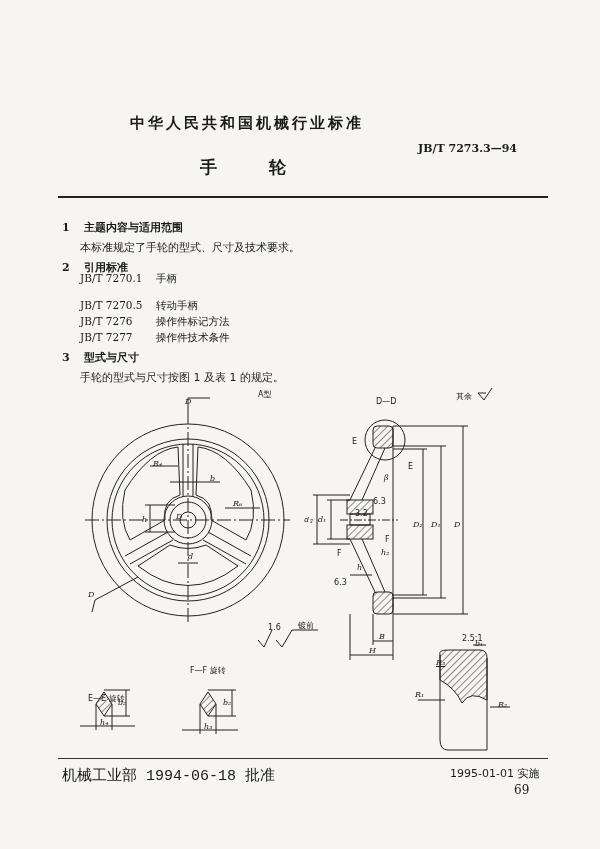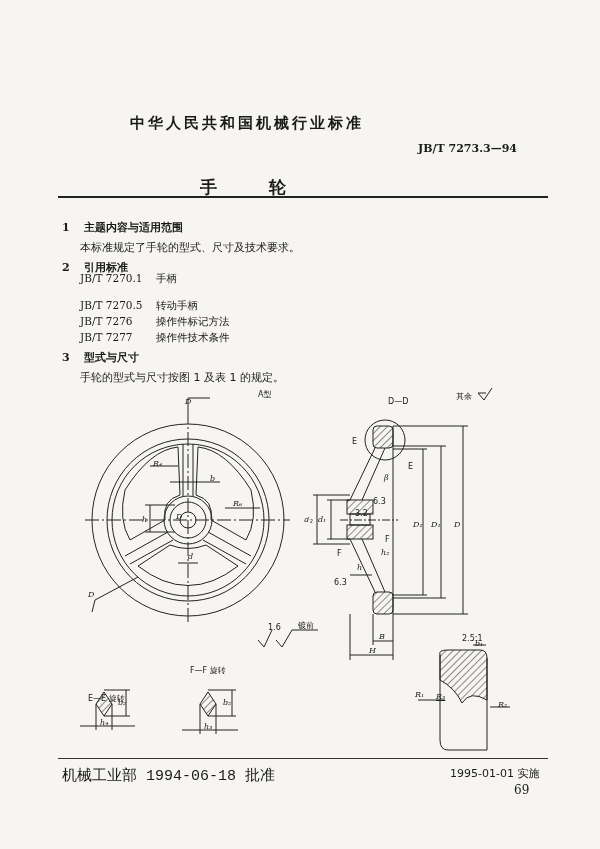--- a/index.html
+++ b/index.html
@@ -5,21 +5,21 @@
     html, body { margin: 0; padding: 0; }
     body {
       width: 600px; height: 849px; position: relative; overflow: hidden;
       background: #f6f5f1;
       font-family: "DejaVu Serif", "Liberation Serif", serif;
       color: #1a1a1a;
     }
     .abs { position: absolute; }
     .org { left: 130px; top: 114px; font-size: 15px; font-weight: bold; letter-spacing: 3px; font-family: "DejaVu Sans", sans-serif; }
     .code { left: 418px; top: 142px; font-size: 11px; font-weight: bold; }
-    .title { left: 200px; top: 156px; font-size: 17px; font-weight: bold; font-family: "DejaVu Sans", sans-serif; margin-top: 20px; }
+    .title { left: 200px; top: 156px; font-size: 17px; font-weight: bold; font-family: "DejaVu Sans", sans-serif; }
     .title span { display: inline-block; }
     .title .gap { width: 52px; }
     .rule { left: 58px; top: 196px; width: 490px; height: 2px; background: #222; }
     .sec { font-size: 11px; font-weight: bold; font-family: "DejaVu Sans", sans-serif; }
     .sec .num { display: inline-block; width: 22px; font-family: "DejaVu Serif", serif; }
     .para { font-size: 11px; font-family: "DejaVu Sans", sans-serif; }
     .ref { font-size: 10.5px; }
     .ref .rc { display: inline-block; width: 76px; font-family: "DejaVu Serif", serif; }
     .ref .rn { font-family: "DejaVu Sans", sans-serif; }
     .lbl { font-size: 8px; font-family: "DejaVu Serif", serif; font-style: italic; }
@@ -165,21 +165,21 @@
 
   <g>
     <path d="M478 393 L484 400 L492 388"></path>
       <path d="M478 393 L486 393"></path>
     <path d="M258 640 L264 647 L272 630"></path>
       <path d="M276 640 L282 647 L292 630 L318 630"></path>
   </g>
 </svg>
 
 <div class="abs lbln" style="left:258px; top:389px;text-align:right;">A型</div>
-<div class="abs lbln" style="left:376px; top:397px;margin-left:12px;">D—D</div>
+<div class="abs lbln" style="left:376px; top:397px;">D—D</div>
 <div class="abs lbln" style="left:456px; top:391px;">其余</div>
 <div class="abs lbl" style="left:185px; top:397px;">D</div>
 <div class="abs lbl" style="left:88px; top:590px;">D</div>
 <div class="abs lbl" style="left:176px; top:512px;">D</div>
 <div class="abs lbl" style="left:153px; top:459px;">R₄</div>
 <div class="abs lbl" style="left:233px; top:499px;">R₆</div>
 <div class="abs lbl" style="left:210px; top:474px;">b</div>
 <div class="abs lbl" style="left:188px; top:552px;">d</div>
 <div class="abs lbl" style="left:142px; top:515px;">h</div>
 <div class="abs lbl" style="left:304px; top:515px;font-family:Liberation Mono, monospace;">d₃</div>
@@ -197,21 +197,21 @@
 <div class="abs lbln" style="left:373px; top:497px;">6.3</div>
 <div class="abs lbln" style="left:355px; top:509px;">3.2</div>
 <div class="abs lbln" style="left:334px; top:578px;">6.3</div>
 <div class="abs lbl" style="left:379px; top:632px;">B</div>
 <div class="abs lbl" style="left:369px; top:646px;">H</div>
 <div class="abs lbln" style="left:268px; top:623px;">1.6</div>
 <div class="abs lbln" style="left:298px; top:620px;">镀前</div>
 <div class="abs lbln" style="left:462px; top:634px;">2.5:1</div>
 <div class="abs lbl" style="left:475px; top:639px;">b₁</div>
 <div class="abs lbl" style="left:415px; top:690px;">R₁</div>
-<div class="abs lbl" style="left:436px; top:692px;text-decoration:underline;">R₃</div>
+<div class="abs lbl" style="left:436px; top:658px;text-decoration:underline;">R₃</div>
 <div class="abs lbl" style="left:498px; top:700px;">R₂</div>
 <div class="abs lbln" style="left:88px; top:665px;margin-top:28px;">E—E 旋转</div>
 <div class="abs lbln" style="left:190px; top:665px;">F—F 旋转</div>
 <div class="abs lbl" style="left:100px; top:718px;">h₄</div>
 <div class="abs lbl" style="left:204px; top:722px;">h₃</div>
 <div class="abs lbl" style="left:118px; top:698px;">b₂</div>
 <div class="abs lbl" style="left:223px; top:698px;">b₂</div>
 
 <div class="abs foot-rule"></div>
 <div class="abs footl">机械工业部 1994-06-18 批准</div>

